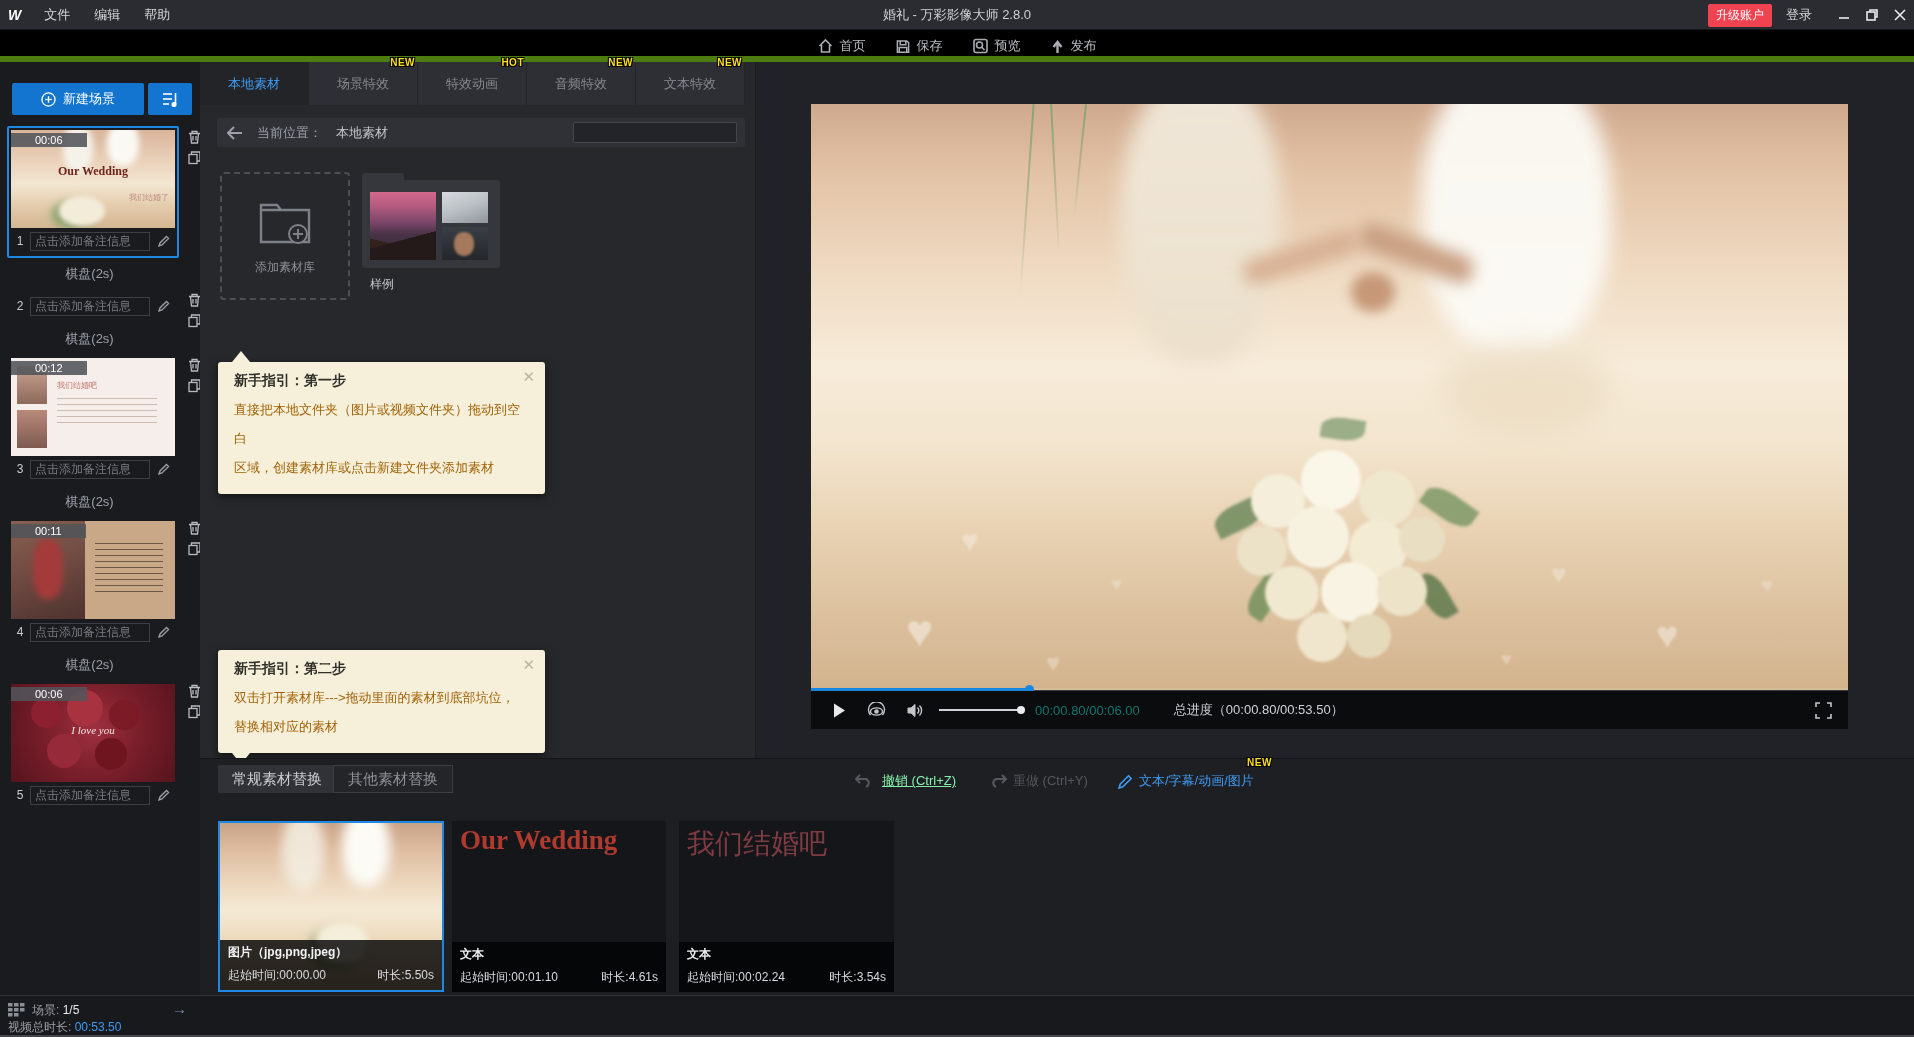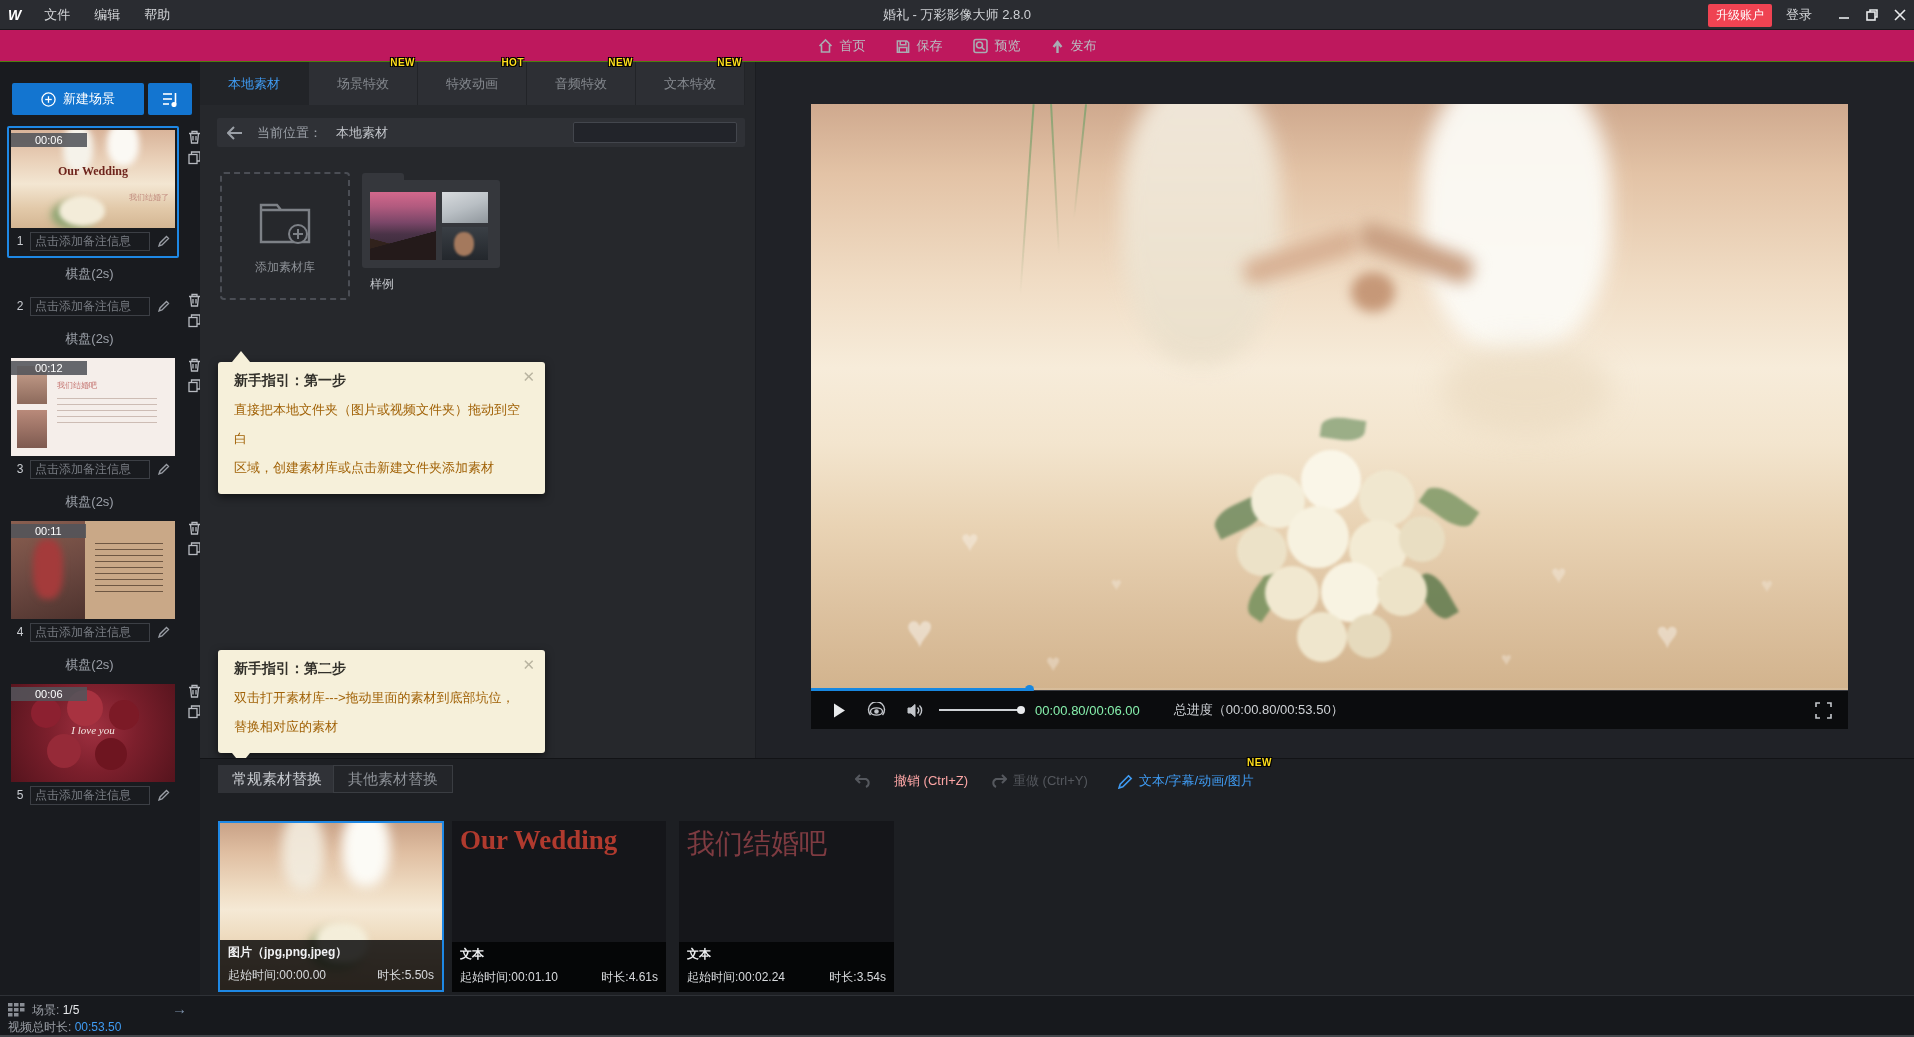--- a/index.html
+++ b/index.html
@@ -11,21 +11,21 @@
   .logo { margin-left:8px; color:#fff; font-weight:bold; font-size:14px; font-style:italic; letter-spacing:-1px; }
   .menu { color:#d5d7da; font-size:13px; margin-left:24px; cursor:default; }
   .win-title { position:absolute; left:50%; transform:translateX(-50%); color:#cfd1d5; font-size:13px; }
   .tb-right { position:absolute; right:0; top:0; height:30px; display:flex; align-items:center;border-radius:8px; }
   .upgrade-btn { background:#ef4352; color:#fff; font-size:12px; padding:3px 8px; border-radius:2px; margin-right:14px; }
   .login { color:#d5d7da; font-size:13px; margin-right:18px; }
   .winbtn { width:28px; height:30px; display:flex; align-items:center; justify-content:center; }
   .winbtn svg { stroke:#e8eaec; stroke-width:1.6; fill:none; }
 
   
-  .toolbar { position:absolute; left:0; top:30px; width:1914px; height:32px; background:#be185d; border-bottom:1px solid #4d7c0f; }
+  .toolbar { position:absolute; left:0; top:30px; width:1914px; height:32px; background:#000000; border-bottom:6px solid #4d7c0f; }
   .toolbar-group { position:absolute; left:50%; top:0; transform:translateX(-50%); height:32px; display:flex; align-items:center; gap:30px; }
   .tool-item { display:flex; align-items:center; gap:6px; color:#b9bcc1; font-size:13px; }
   .tool-item svg { stroke:#a9acb2; stroke-width:1.6; fill:none; }
 
   
   .sidebar { position:absolute; left:0; top:62px; width:200px; height:933px; background:#191b1f; }
   .new-scene-btn { position:absolute; left:12px; top:21px; width:132px; height:32px; background:#1375d0; border-radius:2px; color:#fff; font-size:13px; display:flex; align-items:center; justify-content:center; gap:7px; }
   .list-btn { position:absolute; left:148px; top:21px; width:44px; height:32px; background:#1375d0; border-radius:2px; display:flex; align-items:center; justify-content:center; }
   .scene-list { position:absolute; left:0; top:64px; width:200px; }
   .scene-item { position:relative; margin-left:7px; width:172px; border:2px solid transparent; border-radius:2px; padding:2px; }
@@ -97,31 +97,31 @@
   .vine { position:absolute; width:2px; background:linear-gradient(180deg,#8aa473,rgba(138,164,115,0)); filter:blur(0.5px); }
   .bouquet { position:absolute; left:420px; top:330px; width:230px; height:240px; filter:blur(1.5px); }
   .rose { position:absolute; border-radius:50%; }
   .leaf { position:absolute; border-radius:50% 0 50% 0; background:#74905d; opacity:0.85; }
   .heart { position:absolute; color:#fff; filter:blur(1px); }
   .progress-track { position:absolute; left:55px; top:626px; width:1037px; height:3px; background:rgba(255,255,255,0.12); }
   .progress-fill { height:3px; background:#1787e0; }
   .progress-dot { position:absolute; top:-3px; width:9px; height:9px; border-radius:50%; background:#1787e0; }
   .controls { position:absolute; left:55px; top:629px; width:1037px; height:38px; background:#0b0c0e; display:flex; align-items:center; }
   .controls svg { flex:none; }
-  .ctrl-time { color:#86efac; font-size:13px; margin-left:14px; }
+  .ctrl-time { color:#0f766e; font-size:13px; margin-left:14px; }
   .ctrl-total { color:#cfd2d6; font-size:13px; margin-left:34px; }
   .vol-slider { position:relative; width:82px; height:2px; background:#cfd2d6; margin-left:16px; }
   .vol-dot { position:absolute; right:-4px; top:-3px; width:8px; height:8px; border-radius:50%; background:#e8eaec; }
 
   
   .bottom-panel { position:absolute; left:200px; top:758px; width:1714px; height:237px; background:#1d1f23; border-top:1px solid #121316; }
   .bp-tab { position:absolute; top:6px; height:28px; font-size:15px; display:flex; align-items:center; justify-content:center; padding:12px 14px; }
   .bp-tab.active { left:18px; background:#303237; color:#c9ccd1; }
   .bp-tab.inactive { left:133px; background:#232529; color:#8d9197; border:1px solid #3a3d42; }
-  .undo-item { position:absolute; left:655px; top:0; height:44px; display:flex; align-items:center; gap:22px; color:#fca5a5; font-size:13px; }
+  .undo-item { position:absolute; left:655px; top:0; height:44px; display:flex; align-items:center; gap:10px; color:#86efac; font-size:13px;text-decoration:underline; }
   .redo-item { position:absolute; left:790px; top:0; height:44px; display:flex; align-items:center; gap:6px; color:#55585e; font-size:13px; }
   .texttool-item { position:relative; position:absolute; left:918px; top:0; height:44px; display:flex; align-items:center; gap:6px; color:#3f9bf2; font-size:13px; }
   .texttool-badge { position:absolute; right:-18px; top:-2px; }
   .card { position:absolute; top:62px; height:171px; background:#121316; }
   .card.selected { border:2px solid #1e88e5; }
   .card-photo { position:absolute; inset:0; overflow:hidden;
     background:linear-gradient(180deg,#c9a287 0%,#e0bfa2 18%,#efdcc3 40%,#f5e9d5 52%,#eedbbf 68%,#dfc5a3 85%,#d2b48f 100%); }
   .cp-fig { position:absolute; filter:blur(6px); border-radius:45%; }
   .card-footer { position:absolute; left:0; right:0; bottom:0; background:rgba(2,3,4,0.82); padding:4px 8px 6px 8px; }
   .cf-type { color:#f0f1f3; font-size:12px; font-weight:bold; margin-bottom:6px; }

